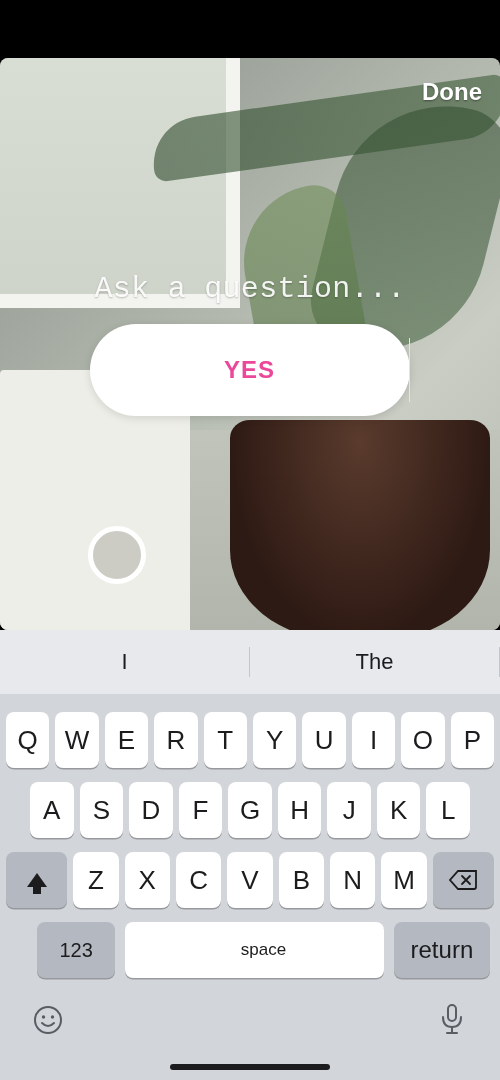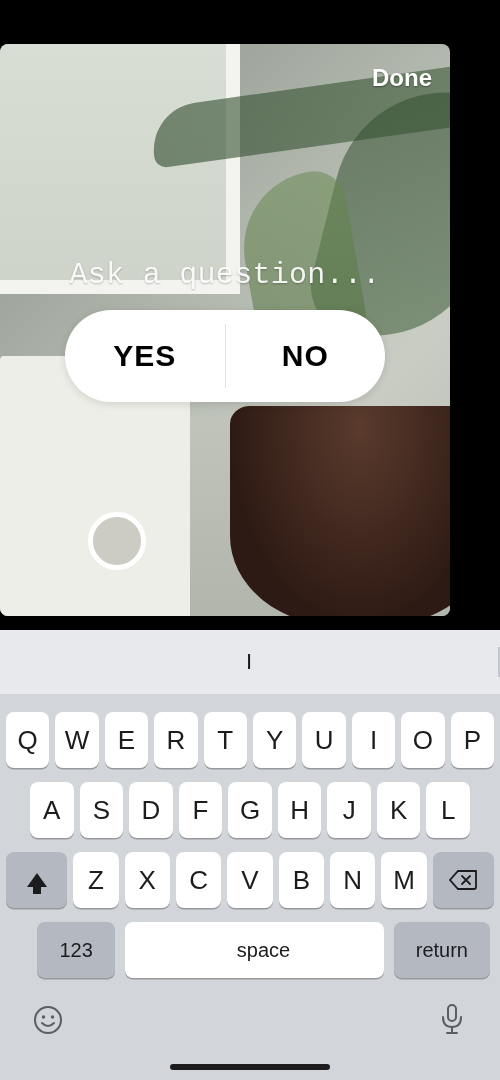--- a/index.html
+++ b/index.html
@@ -3,23 +3,23 @@
 <meta charset="utf-8">
 <style>
   * { margin: 0; padding: 0; box-sizing: border-box; font-family: -apple-system, BlinkMacSystemFont, 'Segoe UI', sans-serif; }
   html, body { width: 500px; height: 1080px; overflow: hidden; background: #000; }
 
   .screen { position: relative; width: 500px; height: 1080px; background: #000; }
 
   
   .camera-area {
     position: absolute;
-    top: 44px;
+    top: 58px;
     left: 0;
-    width: 450px;
+    width: 500px;
     height: 572px;
     border-radius: 8px;
     overflow: hidden;
     background: linear-gradient(135deg, #8a9188 0%, #aeb4aa 40%, #c9cdc4 70%, #b6b9b0 100%);
   }
   .bg-window {
     position: absolute; top: 0; left: 0; width: 240px; height: 250px;
     background: linear-gradient(180deg, #d9ded5 0%, #cfd4ca 100%);
     border-right: 14px solid #f3f4ef;
     border-bottom: 14px solid #f3f4ef;
@@ -79,22 +79,22 @@
   
   .poll-pill {
     position: absolute; top: 266px; left: 50%; transform: translateX(-50%);
     width: 320px; height: 92px;
     background: #fff; border-radius: 46px;
     display: flex; align-items: stretch;
     box-shadow: 0 2px 8px rgba(0,0,0,.12);
   }
   .poll-opt {
     flex: 1; display: flex; align-items: center; justify-content: center;
-    font-size: 30px; font-weight: 700; letter-spacing: 1px;
-    color: #000000;
+    font-size: 24px; font-weight: 700; letter-spacing: 1px;
+    color: #ec4899;
   }
   .poll-sep {
     width: 1px; margin: 14px 0; background: #e4e4e8;
   }
 
   
   .color-ring {
     position:absolute; left:88px; top:468px; width:58px; height:58px;
     border-radius:50%; border:5px solid #fff;
     background: rgba(140,140,130,.35);
@@ -126,23 +126,23 @@
   .key {
     background:#fff; border-radius:8px;
     box-shadow: 0 1.5px 0 rgba(0,0,0,.28);
     height:56px; flex:1;
     display:flex; align-items:center; justify-content:center;
     font-size:26px; color:#1c1c1e;
     font-weight:400;
   }
   .key.fn { background:#b4b8c0; }
   .key.wide { flex: 1.35; }
-  .key.space { flex: 4; font-size:20px;padding-left:18px; }
+  .key.space { flex: 4; font-size:17px;padding-left:18px; }
   .key.num { flex:1.3; font-size:20px;margin-left:27px; }
-  .key.return { flex:1.6; font-size:20px; }
+  .key.return { flex:1.6; font-size:24px; }
 
   .shift-glyph {
     width:0;height:0;border-left:10px solid transparent;border-right:10px solid transparent;border-bottom:14px solid #1c1c1e; position:relative;
   }
   .shift-glyph::after{content:"";position:absolute;left:-4px;top:13px;width:8px;height:8px;background:#1c1c1e;}
 
   
   .util-row {
     position:absolute; left:0; bottom:30px; width:100%; height:60px;
     display:flex; align-items:center; justify-content:space-between;
@@ -170,30 +170,30 @@
     <div class="bg-leaf3"></div>
     <div class="bg-pot"></div>
 
     <button class="done-btn">Done</button>
 
     <div class="poll-prompt">Ask a question...</div>
 
     <div class="poll-pill">
       <div class="poll-opt">YES</div>
       <div class="poll-sep"></div>
-      <div class="poll-opt">NO</div>
     </div>
 
     <div class="color-ring"></div>
   </div>
 
   <div class="kbd">
     <div class="sugg-bar">
       <div class="sugg">I</div>
       <div class="sugg-sep"></div>
+      <div class="sugg">The</div>
       <div class="sugg-sep"></div>
     </div>
 
     <div class="krow top">
       <div class="key">Q</div>
       <div class="key">W</div>
       <div class="key">E</div>
       <div class="key">R</div>
       <div class="key">T</div>
       <div class="key">Y</div>

